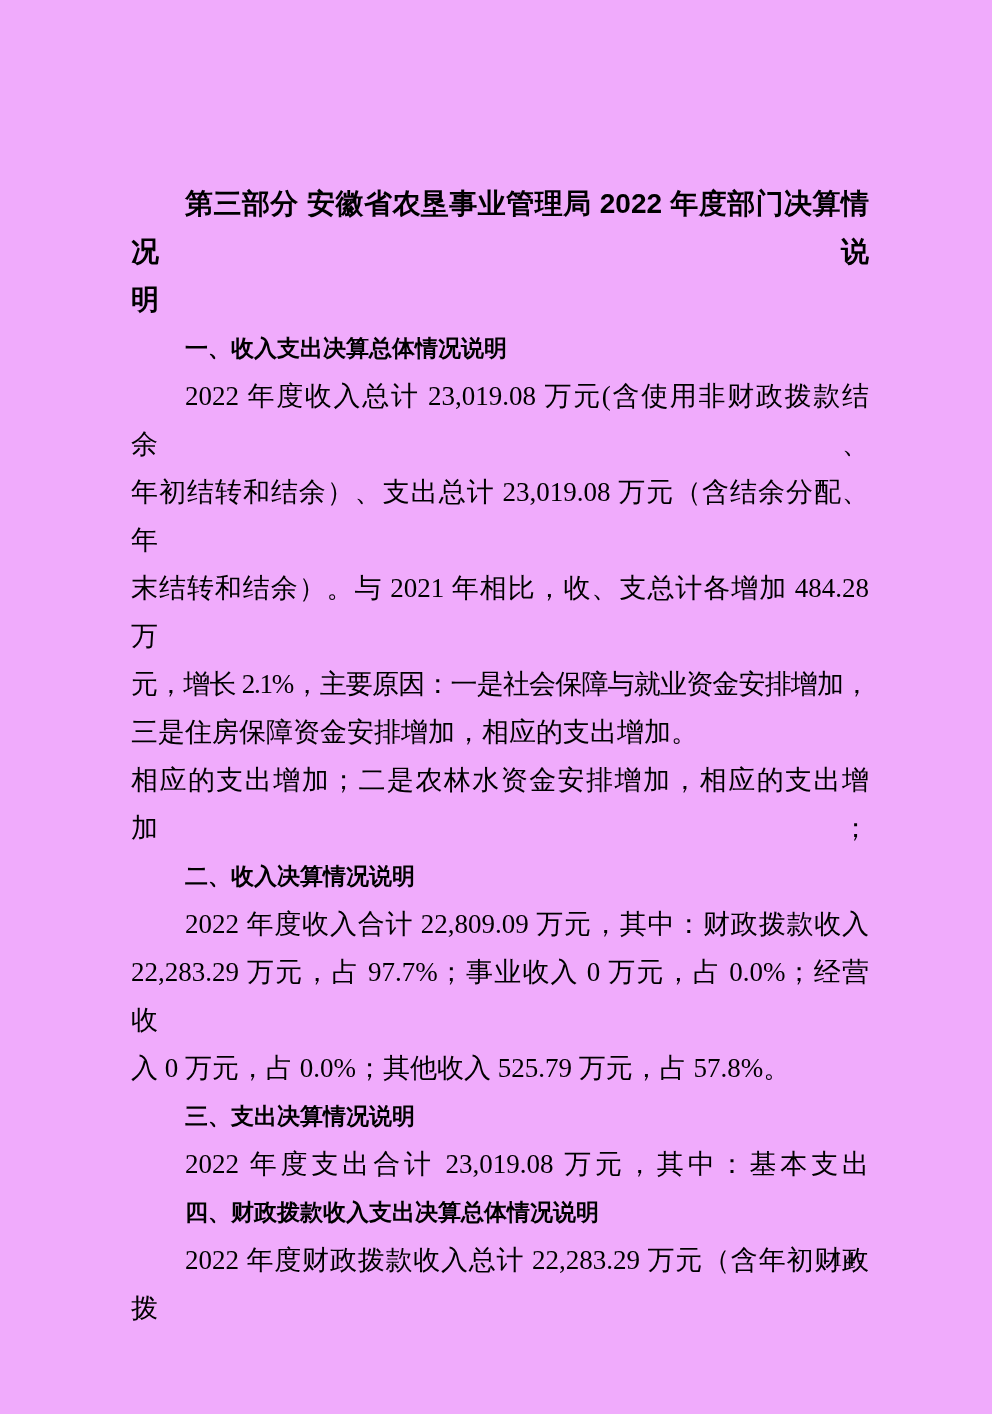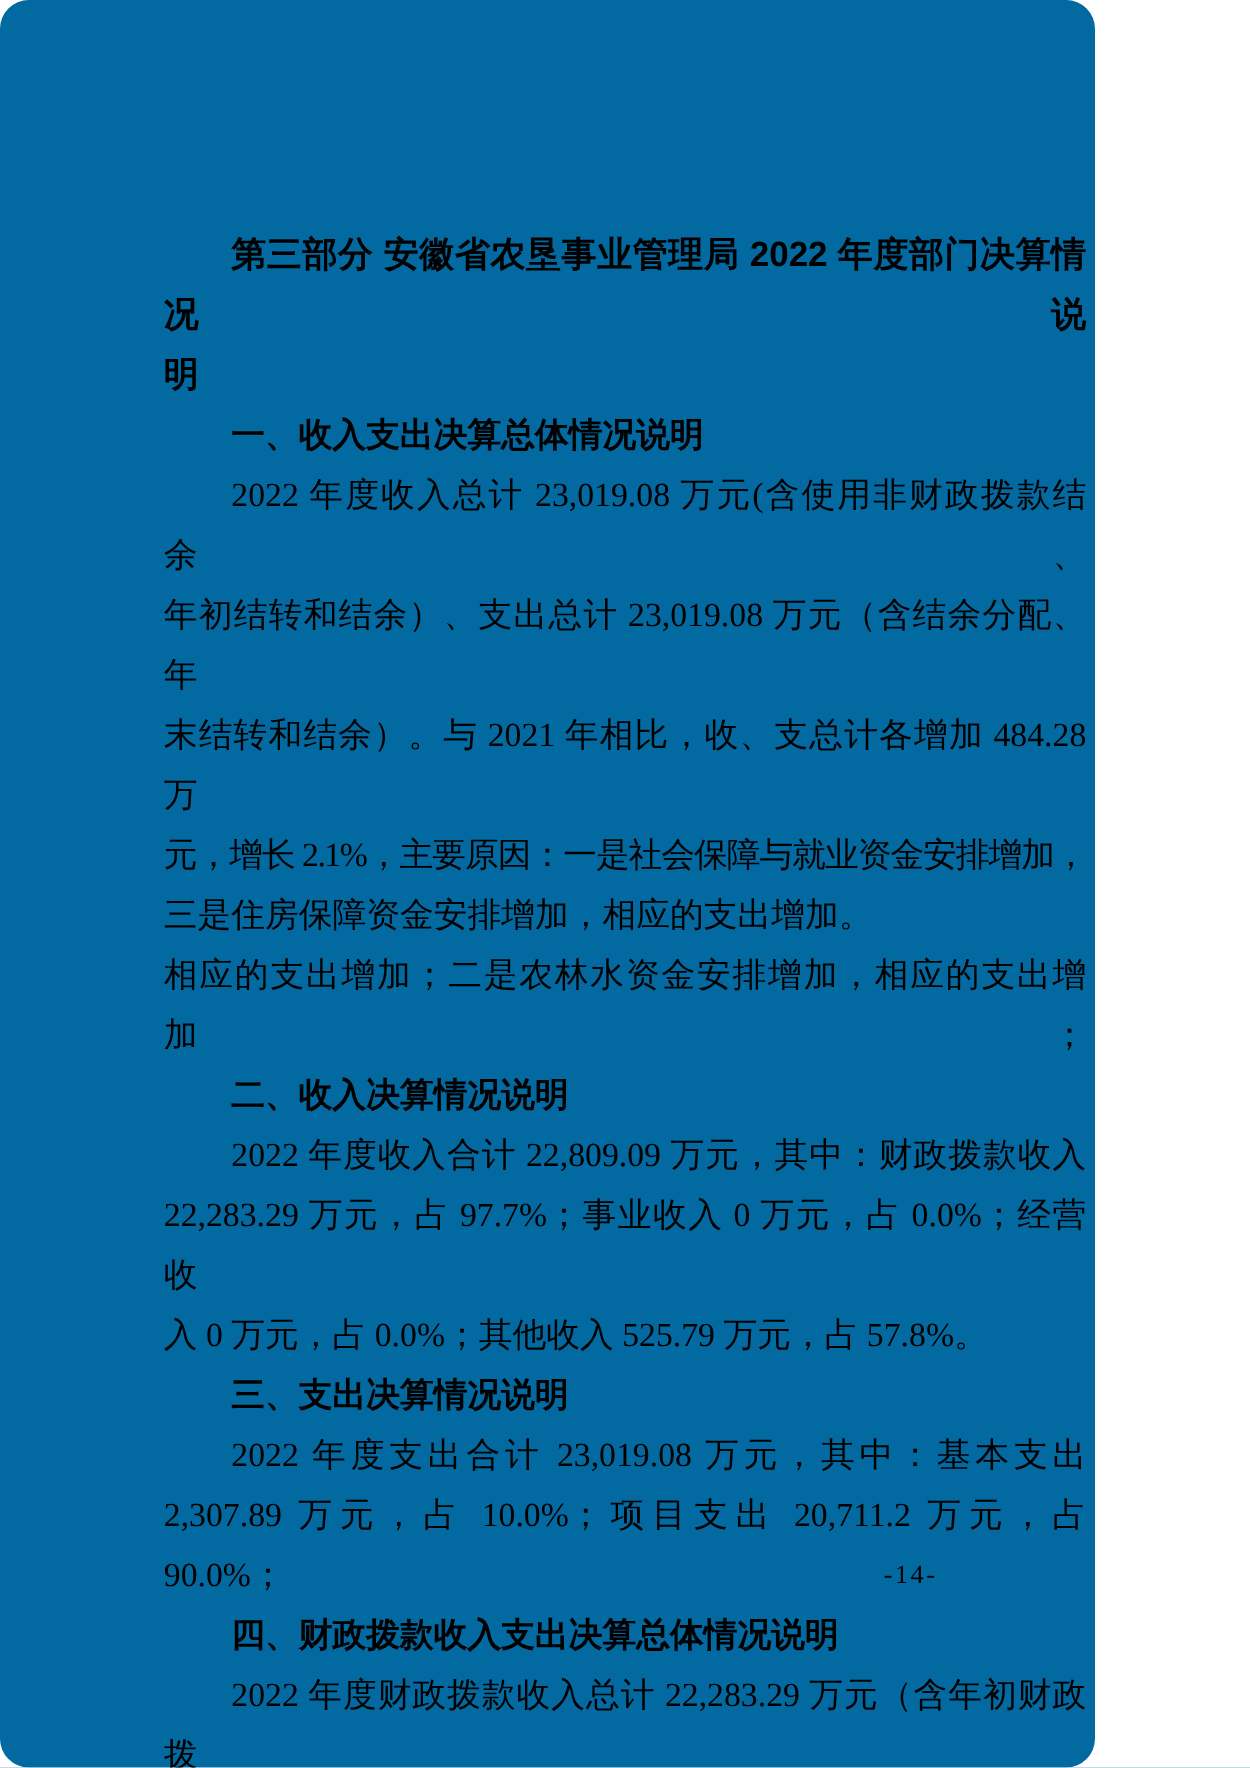--- a/index.html
+++ b/index.html
@@ -5,26 +5,25 @@
   html, body {
     margin: 0;
     padding: 0;
     background: #ffffff;
     width: 1000px;
     height: 1414px;
     overflow: hidden;
   }
   .page {
     position: relative;
-    width: 876px;
+    width: 992px;
     height: 1414px;
-    background: #0369a1;
+    background: #f0abfc;
     color: #000000;
     font-family: "Liberation Serif", "DejaVu Serif", serif;
-    border-radius: 23px;
   }
   .content {
     position: absolute;
     left: 131px;
     top: 180px;
     width: 738px;
     font-size: 27px;
     line-height: 48px;
   }
   .content div {
@@ -44,21 +43,21 @@
   
   .t {
     font-family: "Liberation Sans", "DejaVu Sans", sans-serif;
     font-weight: bold;
     font-size: 28px;
   }
   
   .h {
     font-family: "Liberation Sans", "DejaVu Sans", sans-serif;
     font-weight: bold;
-    font-size: 27px;
+    font-size: 23px;
   }
   
   .b {
     font-family: "Liberation Serif", "DejaVu Serif", serif;
     font-weight: normal;
   }
   
   .tight {
     letter-spacing: -1.2px;
   }
@@ -89,21 +88,20 @@
     <div class="b">三是住房保障资金安排增加，相应的支出增加。</div>
     <div class="b j">相应的支出增加；二是农林水资金安排增加，相应的支出增加；</div>
 
     <div class="h first">二、收入决算情况说明</div>
     <div class="b j first">2022 年度收入合计 22,809.09 万元，其中：财政拨款收入</div>
     <div class="b j">22,283.29 万元，占 97.7%；事业收入 0 万元，占 0.0%；经营收</div>
     <div class="b">入 0 万元，占 0.0%；其他收入 525.79 万元，占 57.8%。</div>
 
     <div class="h first">三、支出决算情况说明</div>
     <div class="b j first">2022 年度支出合计 23,019.08 万元，其中：基本支出</div>
-    <div class="b j">2,307.89 万元，占 10.0%；项目支出 20,711.2 万元，占 90.0%；</div>
 
     <div class="h first">四、财政拨款收入支出决算总体情况说明</div>
     <div class="b j first">2022 年度财政拨款收入总计 22,283.29 万元（含年初财政拨</div>
 
   </div>
 
   <div class="page-number">-14-</div>
 </div>
 
 </body></html>

